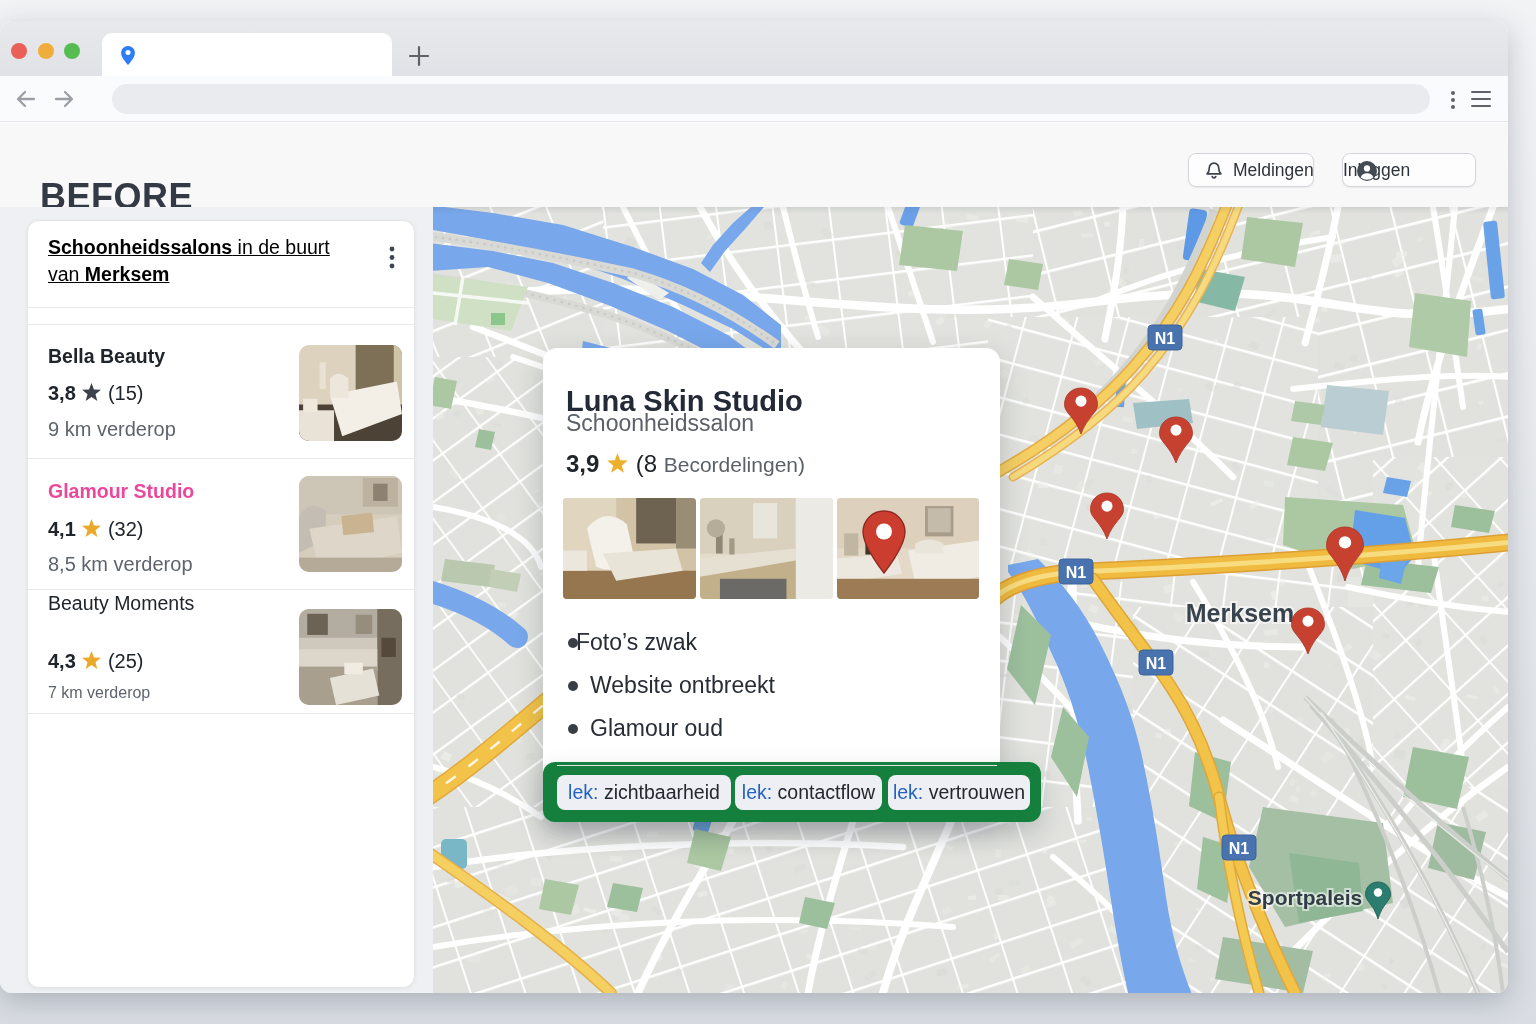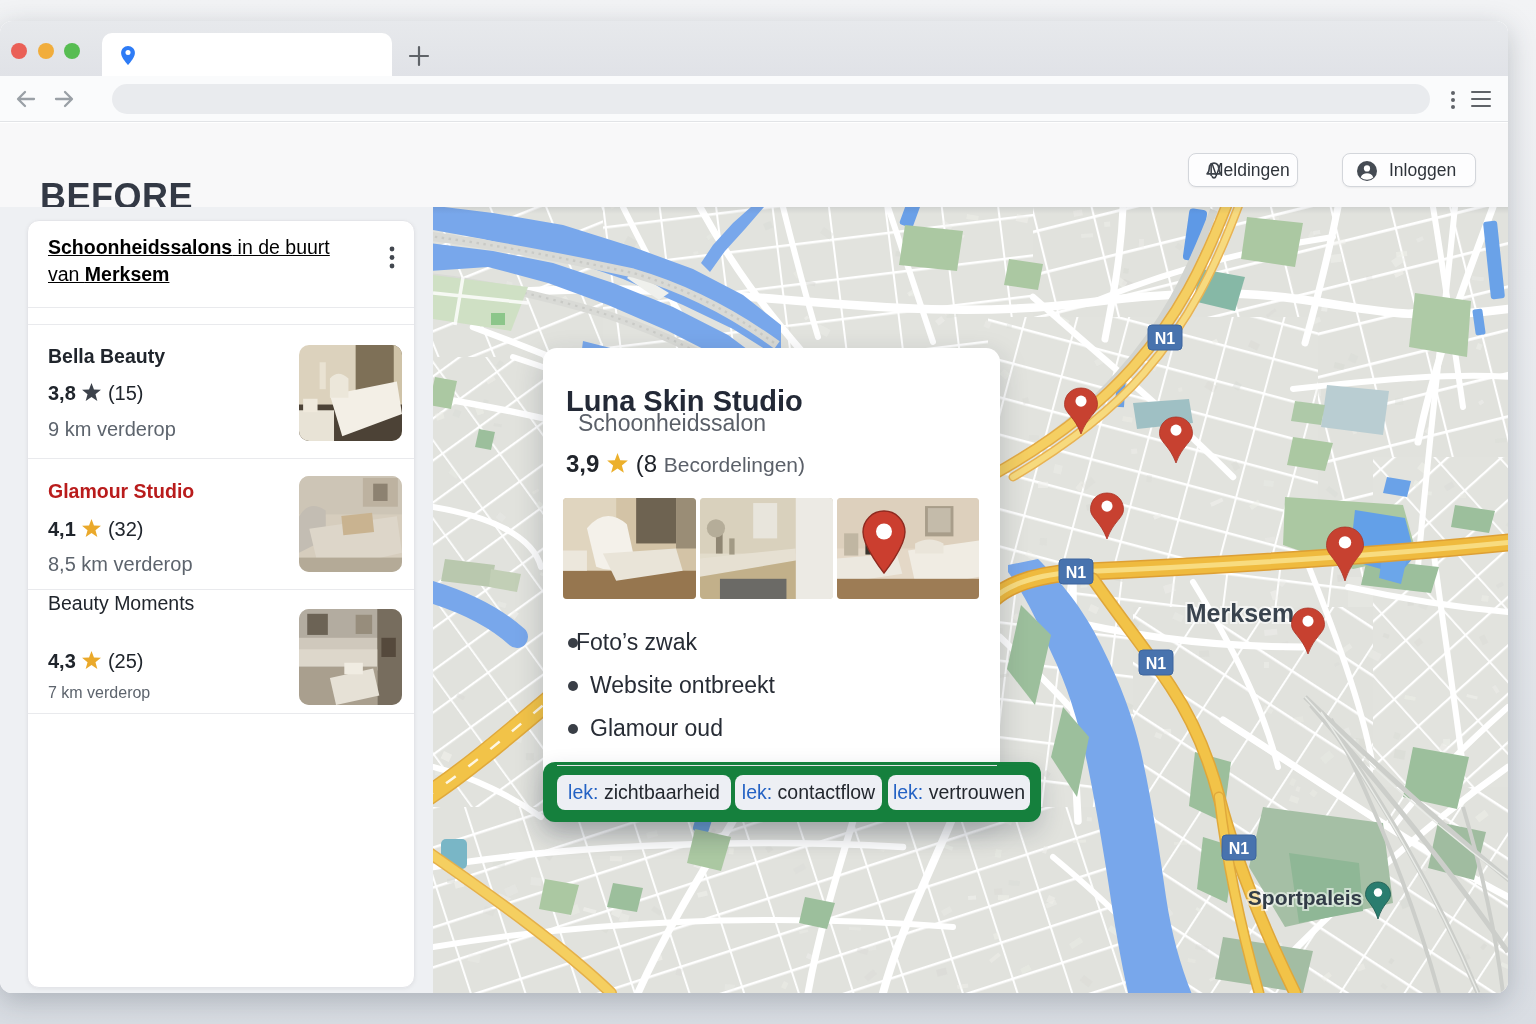--- a/index.html
+++ b/index.html
@@ -57,27 +57,27 @@
         <circle cx="4" cy="10" r="2" fill="#5f6368"></circle>
         <circle cx="4" cy="17" r="2" fill="#5f6368"></circle>
       </svg>
     <svg class="abs" style="left:1471px;top:14px" width="20" height="18" viewBox="0 0 20 18">
         <path d="M1 2h18M1 9h18M1 16h18" stroke="#5f6368" stroke-width="2" stroke-linecap="round"></path>
       </svg>
   </div>
 
   <div id="header">
     <div id="brand">BEFORE</div>
-    <div class="hbtn" style="left:1188px;width:110px;padding-left:20px;">
+    <div class="hbtn" style="left:1188px;width:126px;padding-left:44px;">
       <svg class="abs" style="left:15px;top:7px" width="20" height="20" viewBox="0 0 20 20" fill="none">
           <path d="M10 2.2c-3 0-4.7 2.2-4.7 4.8 0 3.6-1.4 5-2.2 5.8h13.8c-.8-.8-2.2-2.2-2.2-5.8 0-2.6-1.7-4.8-4.7-4.8z" stroke="#3d434b" stroke-width="1.7" stroke-linejoin="round"></path>
           <path d="M8.2 15.6a1.9 1.9 0 0 0 3.6 0" stroke="#3d434b" stroke-width="1.7" stroke-linecap="round"></path>
         </svg>
       Meldingen</div>
-    <div class="hbtn" style="left:1342px;width:134px;padding-left:46px;text-align:right;">
+    <div class="hbtn" style="left:1342px;width:134px;text-align:right;">
       <svg class="abs" style="left:13px;top:6px" width="22" height="22" viewBox="0 0 22 22">
           <circle cx="11" cy="11" r="10" fill="#454b53"></circle>
           <circle cx="11" cy="8.4" r="3.1" fill="#fff"></circle>
           <path d="M4.7 17.6c1-3 3.4-4.3 6.3-4.3s5.3 1.3 6.3 4.3a10 10 0 0 1-12.6 0z" fill="#fff"></path>
         </svg>
       Inloggen</div>
   </div>
 
   <div id="content">
     <div id="mapwrap"><svg width="1075" height="786" viewBox="0 0 1075 786">
@@ -738,21 +738,21 @@
             <rect x="94.76" y="0" width="8.24" height="76.80000000000001" fill="#cfc3a8"></rect>
             <rect x="0" y="59.519999999999996" width="103" height="36.480000000000004" fill="#4c4236"></rect>
             <path d="M30.9 49.92 L97.85 36.480000000000004 L103.0 69.12 L43.26 91.19999999999999 z" fill="#f3efe6"></path>
             <path d="M30.9 33.599999999999994 q 8.24 -9.600000000000001 18.54 0 l0 19.200000000000003 -18.54 0 z" fill="#ece7da"></path>
             <rect x="0" y="65.28" width="35.02" height="30.72" fill="#e8e3d6"></rect>
             <rect x="4.12" y="53.760000000000005" width="14.420000000000002" height="13.440000000000001" fill="#efe9dc"></rect>
             <rect x="20.6" y="17.28" width="6.18" height="26.880000000000003" fill="#e9e2d2"></rect>
           </svg></div>
       <div class="divider" style="top:237px;"></div>
 
-      <div class="abs" style="left:20px;top:259px;font-size:19.5px;font-weight:bold;color:#b91c1c;">Glamour Studio</div>
+      <div class="abs" style="left:20px;top:259px;font-size:19.5px;font-weight:bold;color:#ec4899;">Glamour Studio</div>
       <div class="abs" style="left:20px;top:297px;font-size:20px;color:#20252c;"><b>4,1</b> <svg width="21" height="20" viewBox="0 0 20 19" style="vertical-align:-3px">
             <path d="M10 0l2.35 6.2 6.65.3-5.2 4.2 1.75 6.4L10 13.4l-5.55 3.7 1.75-6.4L1 6.5l6.65-.3z" fill="#eaa92b"></path>
           </svg> (32)</div>
       <div class="abs" style="left:20px;top:332px;font-size:20px;color:#5d646d;">8,5 km verderop</div>
       <div class="abs" style="left:271px;top:255px;width:103px;height:96px;border-radius:10px;overflow:hidden;"><svg width="103" height="96" viewBox="0 0 103 96">
             <rect width="103" height="96" fill="#d6cdbd"></rect>
             <rect x="0" y="0" width="103" height="38.400000000000006" fill="#cdc5b6"></rect>
             <rect x="63.86" y="1.92" width="35.02" height="28.799999999999997" fill="#bdb2a0"></rect>
             <rect x="74.16" y="7.68" width="14.420000000000002" height="17.28" fill="#8d8271"></rect>
             <path d="M0 40.32 q 10.3 -17.28 26.78 -5.76 l 0 28.799999999999997 L 0 76.80000000000001 z" fill="#c3bdb3"></path>
@@ -777,21 +777,21 @@
             <rect x="0" y="40.32" width="78.28" height="21.12" fill="#ddd7cb"></rect>
             <rect x="0" y="57.599999999999994" width="78.28" height="38.400000000000006" fill="#a99f8e"></rect>
             <path d="M30.9 69.12 L74.16 59.519999999999996 L80.34 86.4 L37.08 96 z" fill="#e6e1d6"></path>
             <rect x="45.32" y="53.760000000000005" width="18.54" height="11.52" fill="#f0ece2"></rect>
           </svg></div>
       <div class="divider" style="top:492px;"></div>
     </div>
 
     <div id="luna">
       <div class="abs" style="left:23px;top:37px;font-size:29px;font-weight:bold;color:#232936;">Luna Skin Studio</div>
-      <div class="abs" style="left:23px;top:62px;font-size:23px;color:#5b6069;margin-left:12px;">Schoonheidssalon</div>
+      <div class="abs" style="left:23px;top:62px;font-size:23px;color:#5b6069;">Schoonheidssalon</div>
       <div class="abs" style="left:23px;top:102px;font-size:24px;color:#20242b;"><b>3,9</b> <svg width="23" height="22" viewBox="0 0 20 19" style="vertical-align:-3px">
             <path d="M10 0l2.35 6.2 6.65.3-5.2 4.2 1.75 6.4L10 13.4l-5.55 3.7 1.75-6.4L1 6.5l6.65-.3z" fill="#ecb02c"></path>
           </svg> (8 <span style="font-size:21px;color:#5b6069;">Becordelingen)</span></div>
       <div class="abs" style="left:20px;top:150px;width:133px;height:101px;overflow:hidden;border-radius:4px;"><svg width="133" height="101" viewBox="0 0 133 101">
             <rect width="133" height="101" fill="#d3c3a6"></rect>
             <rect x="0" y="0" width="53.2" height="101" fill="#e0d5bf"></rect>
             <rect x="73.15" y="0" width="39.9" height="45.45" fill="#6e6351"></rect>
             <rect x="113.05" y="0" width="19.95" height="50.5" fill="#9a8d76"></rect>
             <rect x="0" y="72.72" width="133" height="28.28" fill="#96764f"></rect>
             <path d="M23.939999999999998 30.299999999999997 q 18.62 -22.22 39.9 -4.04 l 6.65 30.299999999999997 q -13.3 22.22 -37.24 12.12 z" fill="#f4f1ea"></path>

